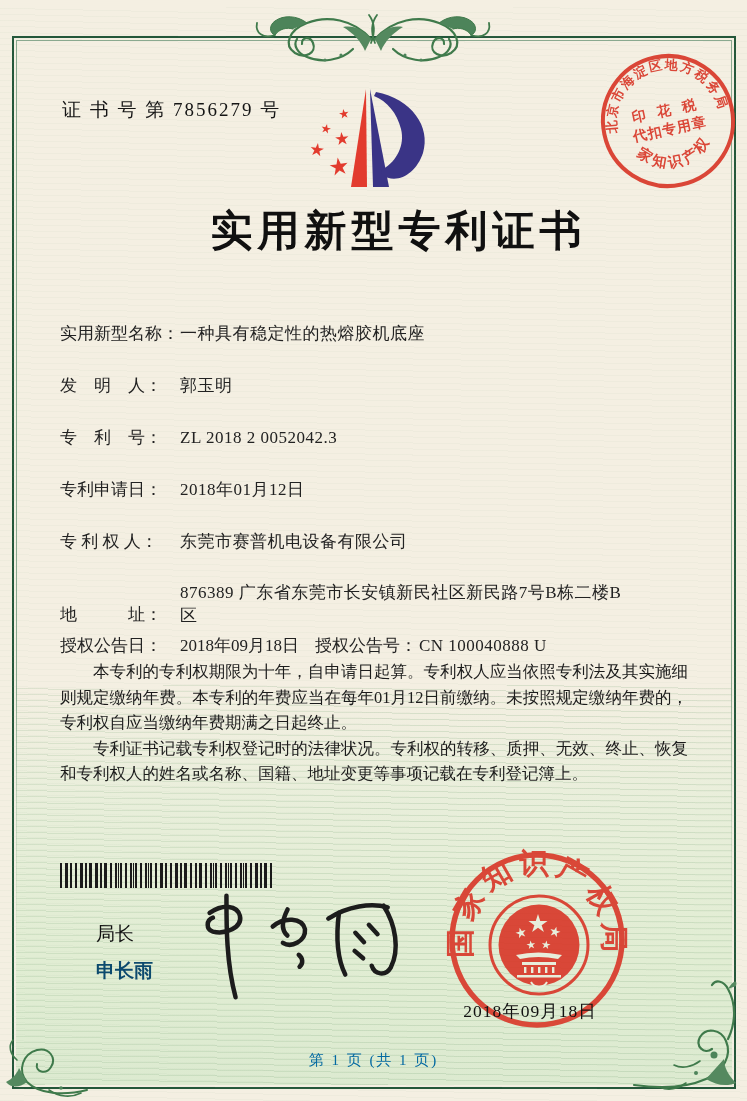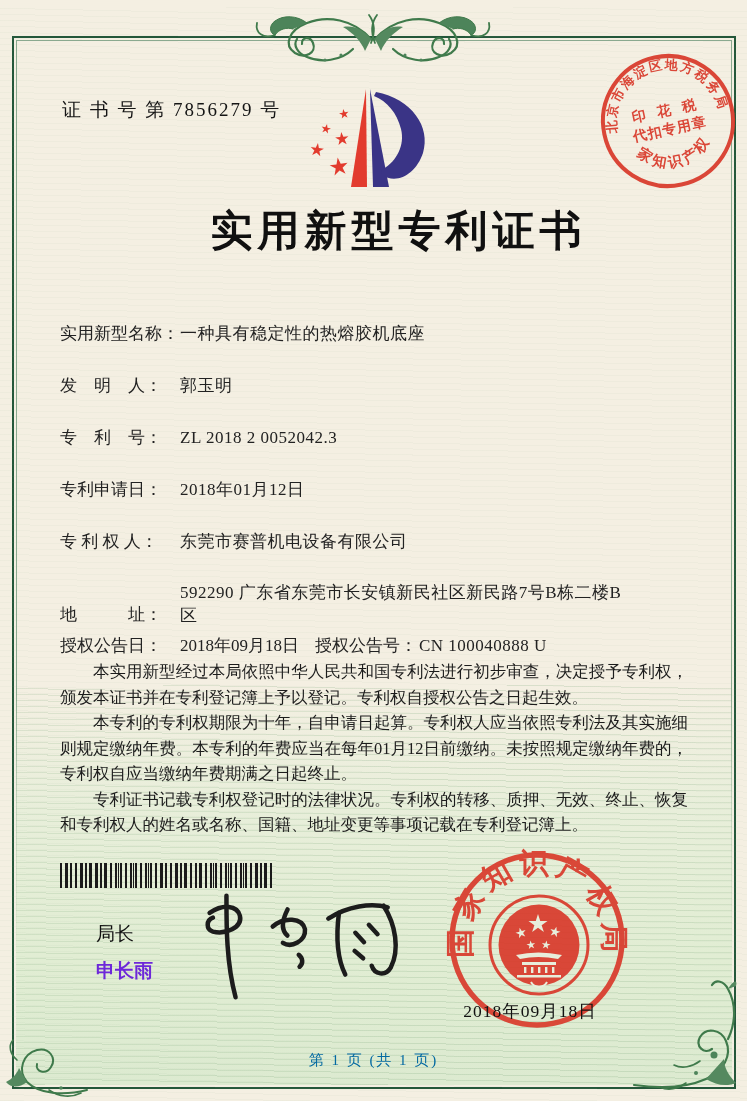--- a/index.html
+++ b/index.html
@@ -34,21 +34,21 @@
   .paragraphs{position:absolute;left:60px;top:652px;width:628px;
     font-size:16.5px;line-height:25.5px;text-align:justify;color:#1c1c1c;}
   .paragraphs p{margin:0;text-indent:2em;}
   .barcode{position:absolute;left:60px;top:856px;width:212px;height:25px;
     background:
       repeating-linear-gradient(90deg,#1a1a1a 0 2px,rgba(0,0,0,0) 2px 5px),
       repeating-linear-gradient(90deg,#1a1a1a 0 1px,rgba(0,0,0,0) 1px 7.3px);}
   .officer-title{position:absolute;left:96px;top:914px;font-size:19px;font-weight:400;
     font-family:"Liberation Sans","DejaVu Sans",sans-serif;color:#111;}
   .officer-name{position:absolute;left:96px;top:951px;font-size:19px;font-weight:600;
-    font-family:Liberation Mono, monospace;color:#6d28d9;}
+    font-family:Liberation Mono, monospace;color:#0c4a6e;}
   .signature{position:absolute;left:178px;top:878px;}
   .seal{position:absolute;left:442px;top:838px;}
   .seal-date{position:absolute;left:440px;top:992px;width:180px;text-align:center;
     font-size:17.5px;letter-spacing:1px;color:#121212;}
   .page-footer{position:absolute;left:0;width:747px;top:1044px;text-align:center;
     font-size:15px;letter-spacing:2px;color:#0369a1;}
   .orn-top{position:absolute;left:243px;top:2px;}
   .orn-bl{position:absolute;left:3px;top:1031px;}
   .orn-br{position:absolute;left:626px;top:966px;}
   svg text{font-family:"Liberation Serif","DejaVu Serif",serif;}
@@ -151,32 +151,31 @@
     <div class="frow">
       <span class="flabel">专利申请日：</span>
       <span class="fvalue">2018年01月12日</span>
     </div>
     <div class="frow">
       <span class="flabel">专 利 权 人：</span>
       <span class="fvalue">东莞市赛普机电设备有限公司</span>
     </div>
     <div class="frow addr">
       <span class="flabel">地　　　址：</span>
-      <span class="fvalue">592290 广东省东莞市长安镇新民社区新民路7号B栋二楼B区</span>
+      <span class="fvalue">876389 广东省东莞市长安镇新民社区新民路7号B栋二楼B区</span>
     </div>
     <div class="frow">
       <span class="flabel">授权公告日：</span>
       <span>2018年09月18日</span>
       <span class="grant2-label">授权公告号：</span>
       <span class="grant2-value">CN 100040888 U</span>
     </div>
   </div>
 
   <div class="paragraphs">
-    <p>本实用新型经过本局依照中华人民共和国专利法进行初步审查，决定授予专利权，颁发本证书并在专利登记簿上予以登记。专利权自授权公告之日起生效。</p>
     <p>本专利的专利权期限为十年，自申请日起算。专利权人应当依照专利法及其实施细则规定缴纳年费。本专利的年费应当在每年01月12日前缴纳。未按照规定缴纳年费的，专利权自应当缴纳年费期满之日起终止。</p>
     <p>专利证书记载专利权登记时的法律状况。专利权的转移、质押、无效、终止、恢复和专利权人的姓名或名称、国籍、地址变更等事项记载在专利登记簿上。</p>
   </div>
 
   <div class="barcode"></div>
 
   <div class="officer-title">局长</div>
   <div class="officer-name">申长雨</div>
 
   <svg class="signature" width="234" height="118" viewBox="0 0 234 118">

